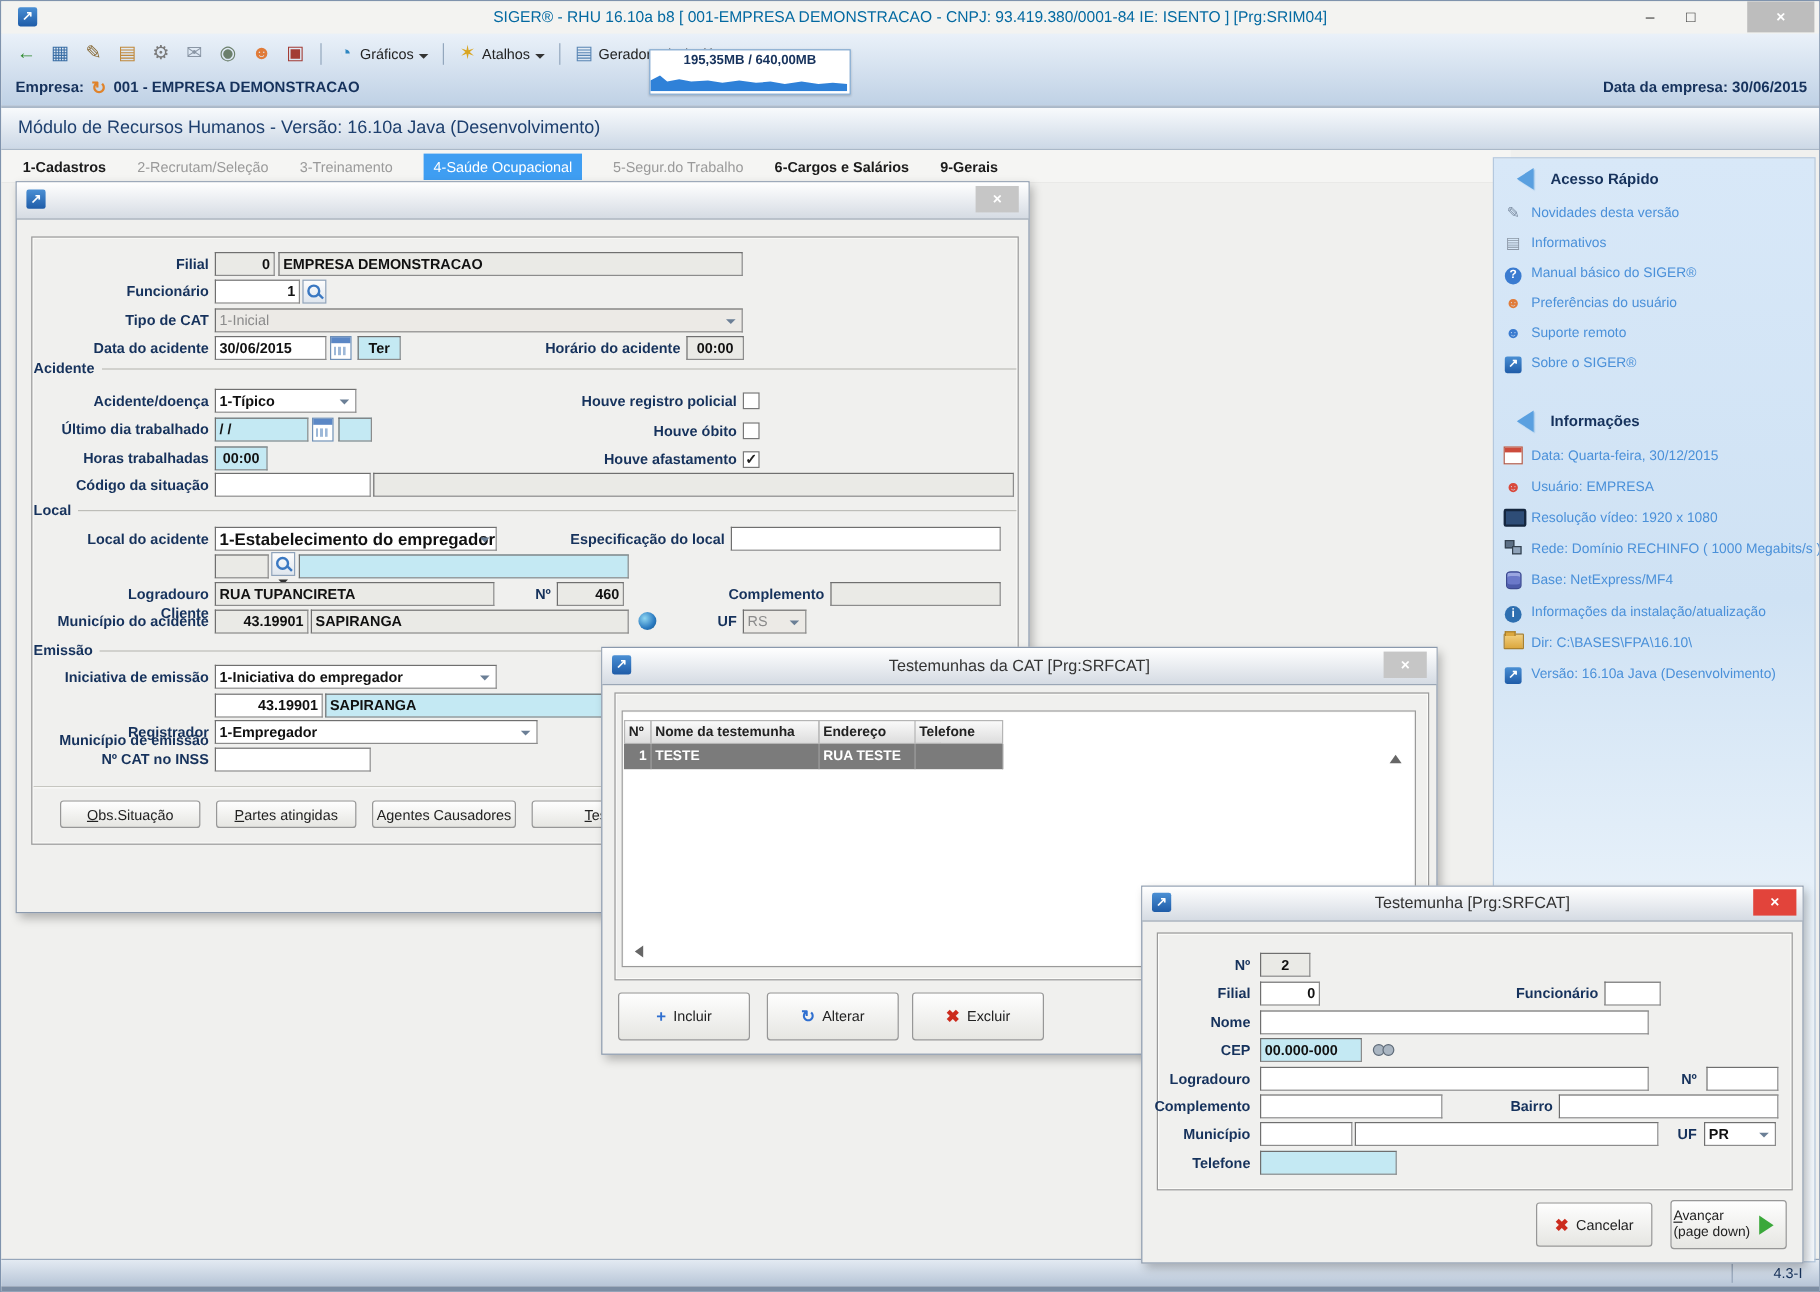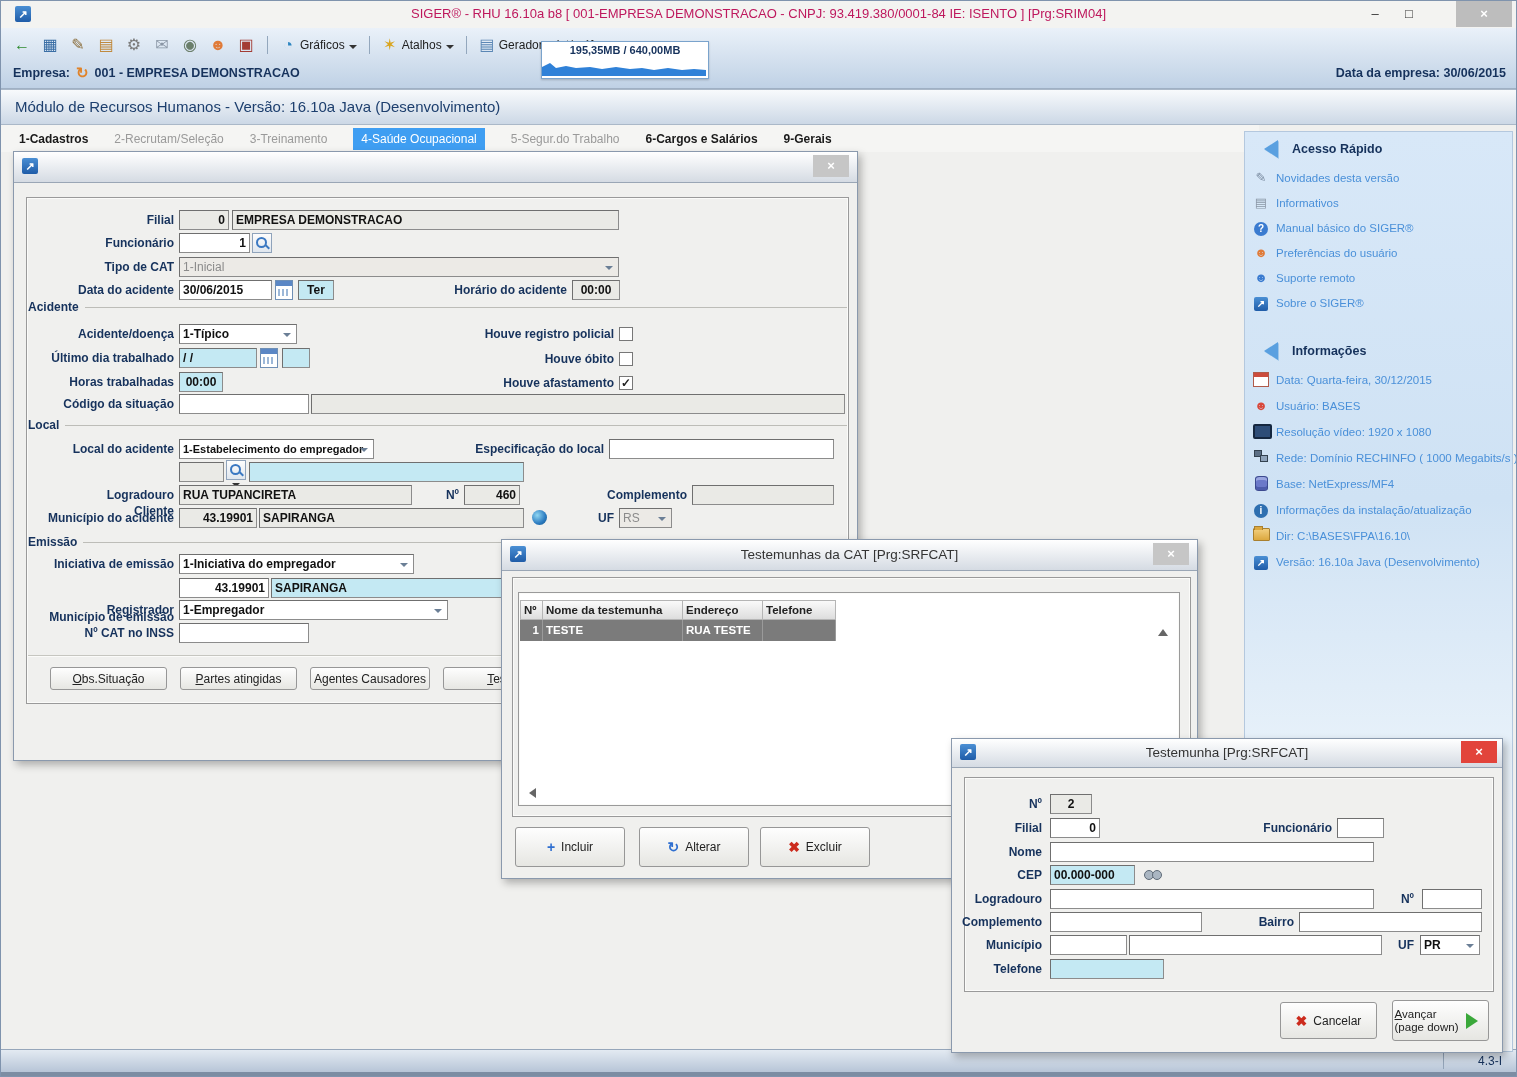--- a/index.html
+++ b/index.html
@@ -1,20 +1,20 @@
 <!DOCTYPE html>
 <html><head>
 <meta charset="utf-8">
 <style>
   html,body{margin:0;padding:0;background:#9aa7b8;}
   .screen{position:relative;width:1517px;height:1077px;background:#f0f0ee;overflow:hidden;
           font-family:"Liberation Sans",sans-serif;border:1px solid #7f93ad;box-sizing:border-box;}
   
   .wtitle{position:absolute;left:0;top:0;right:0;height:27px;background:#f3f3f1;}
-  .wtitle .ttl{position:absolute;left:0;right:0;top:5px;text-align:center;font-size:13px;color:#be185d;}
+  .wtitle .ttl{position:absolute;left:0;right:0;top:5px;text-align:center;font-size:13px;color:#0369a1;}
   .wctl{position:absolute;top:0;height:26px;width:34px;text-align:center;font-size:13px;line-height:26px;color:#333;}
   .wctl.close{background:#bdbdbd;color:#fff;font-weight:bold;width:56px;}
   .siglogo{display:inline-block;width:16px;height:16px;border-radius:2px;
            background:linear-gradient(#4a8fd4,#1f5ca8);color:#fff;font:bold 11px/16px "Liberation Sans",sans-serif;
            text-align:center;vertical-align:middle;}
   
   .topbar{position:absolute;left:0;top:27px;right:0;height:60px;
           background:linear-gradient(#eaf1f9,#bfd1e5);border-bottom:1px solid #9fb0c4;}
   .irow{position:absolute;left:10px;top:5px;display:flex;align-items:center;gap:6px;height:24px;}
   .tbi{width:22px;height:22px;text-align:center;font-size:16px;line-height:22px;}
@@ -220,21 +220,21 @@
     <div class="sbhead" style="top:210px;">
       <span class="tri"></span>
       <span>Informações</span>
     </div>
     <div class="sbitem" style="top:240px;">
       <span class="sbico"><span class="ico-cal2"></span></span>
       <span>Data:  Quarta-feira, 30/12/2015</span>
     </div>
     <div class="sbitem" style="top:266px;">
       <span class="sbico" style="color:#d9483b;">☻</span>
-      <span>Usuário: BASES</span>
+      <span>Usuário: EMPRESA</span>
     </div>
     <div class="sbitem" style="top:292px;">
       <span class="sbico"><span class="ico-mon"></span></span>
       <span>Resolução vídeo:  1920 x 1080</span>
     </div>
     <div class="sbitem" style="top:318px;">
       <span class="sbico"><span class="ico-net"></span></span>
       <span>Rede: Domínio RECHINFO ( 1000 Megabits/s )</span>
     </div>
     <div class="sbitem" style="top:344px;">
@@ -303,21 +303,21 @@
 
     <div class="lbl" style="left:8px;top:242px;width:152px;">Código da situação</div>
     <div class="tb" style="left:165px;top:242px;width:130px;"></div>
     <div class="tb gray" style="left:297px;top:242px;width:534px;"></div>
 
     <div class="grp" style="left:14px;top:266px;width:819px;">
       <span>Local</span>
         <span class="ln"></span>
     </div>
     <div class="lbl" style="left:8px;top:287px;width:152px;">Local do acidente</div>
-    <div class="tb sel" style="left:165px;top:287px;width:195px;font-size:11px;text-align:right;">1-Estabelecimento do empregador</div>
+    <div class="tb sel" style="left:165px;top:287px;width:235px;font-size:14px;text-align:right;">1-Estabelecimento do empregador</div>
     <div class="lbl" style="left:440px;top:287px;width:150px;">Especificação do local</div>
     <div class="tb" style="left:595px;top:287px;width:225px;"></div>
 
     <div class="lbl" style="left:8px;top:310px;width:152px;margin-top:39px;">Cliente</div>
     <div class="tb gray" style="left:165px;top:310px;width:45px;"></div>
     <span class="ico-mag" style="left:212px;top:308px;"></span>
     <span class="tinytri" style="left:218px;top:331px;"></span>
     <div class="tb cyan" style="left:235px;top:310px;width:275px;"></div>
 
     <div class="lbl" style="left:8px;top:333px;width:152px;">Logradouro</div>

